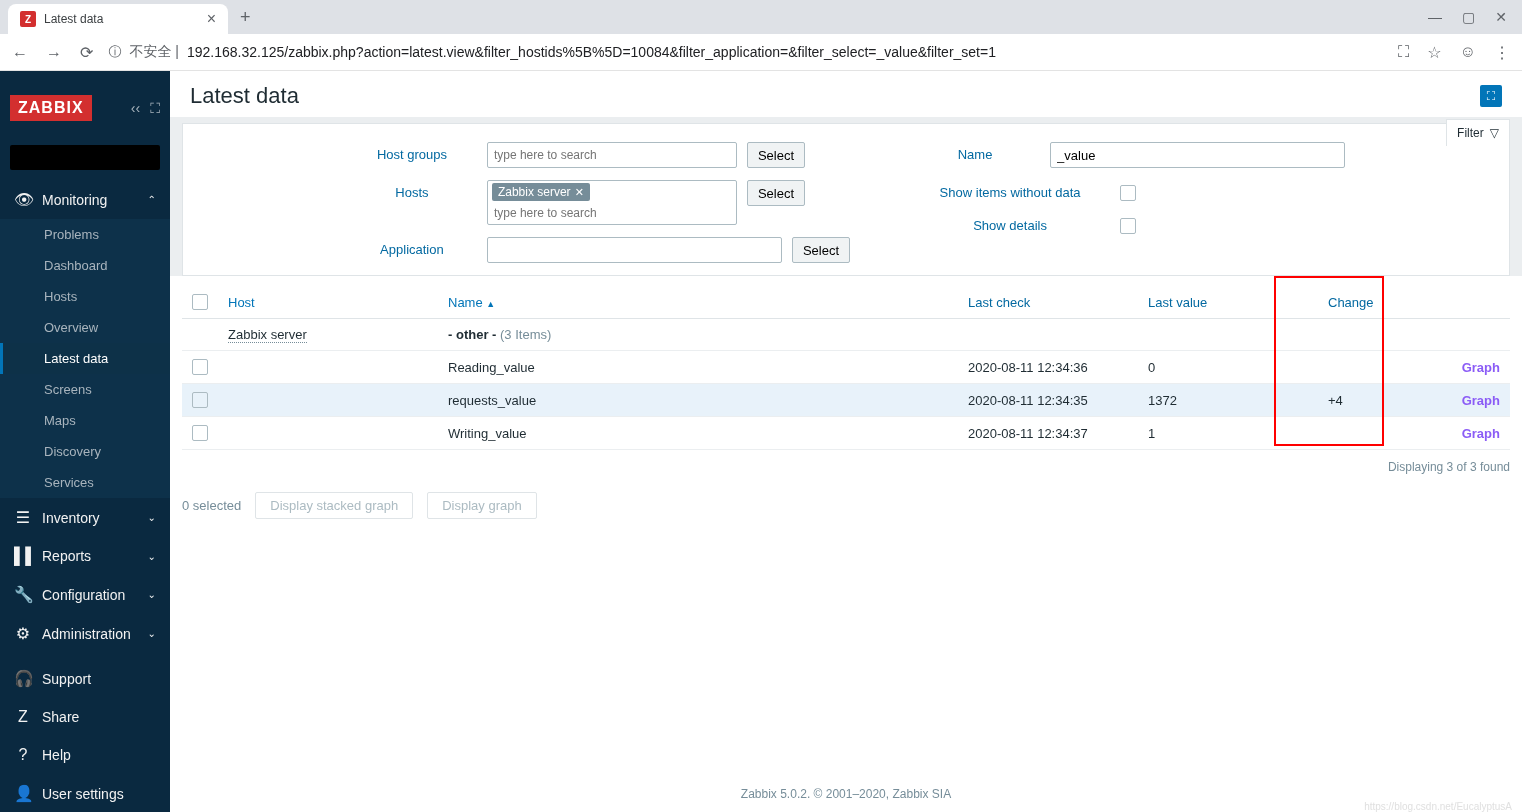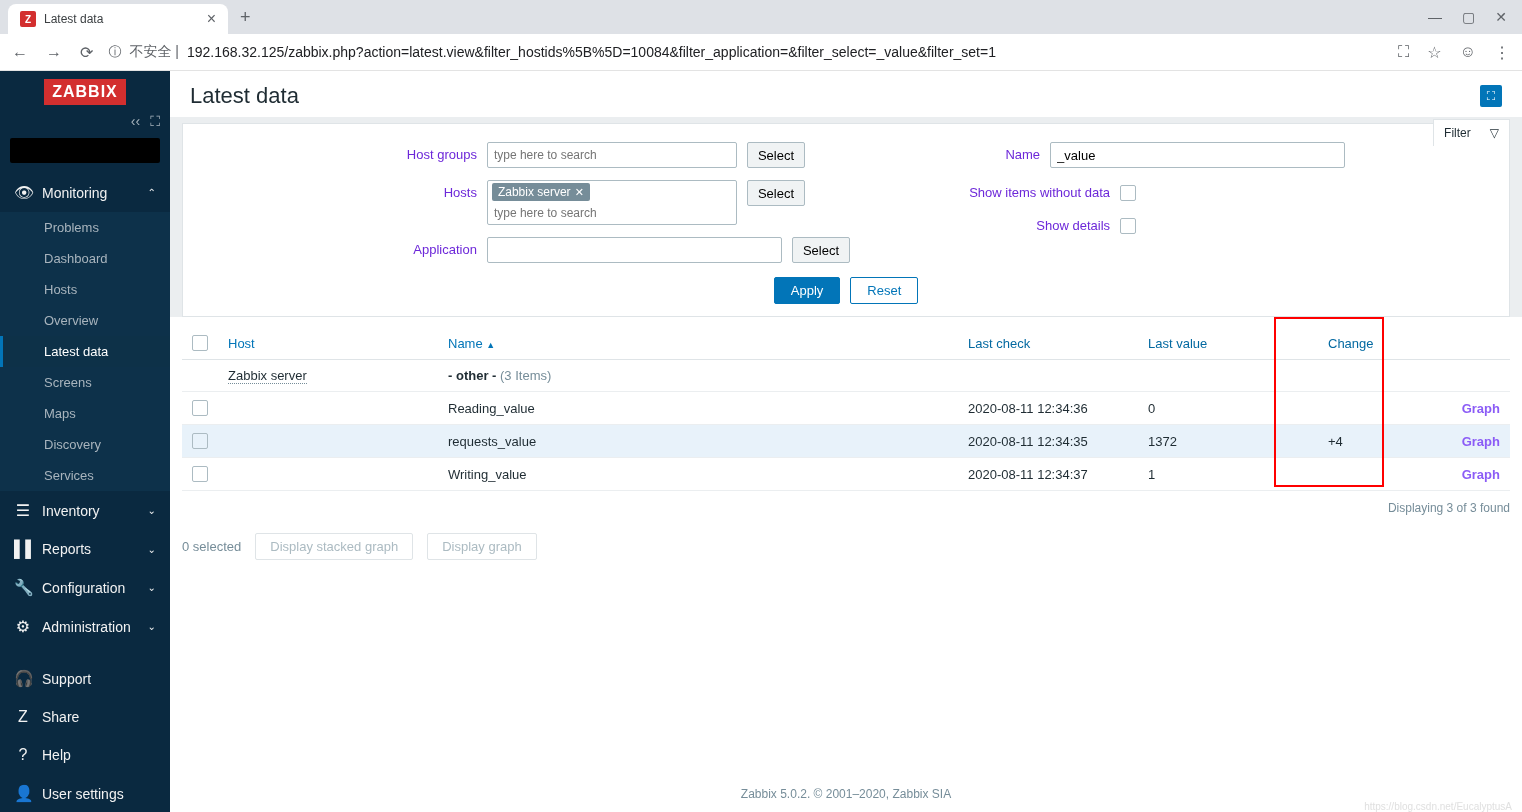--- a/index.html
+++ b/index.html
@@ -22,21 +22,21 @@
     .url-box { flex: 1; display: flex; align-items: center; gap: 8px; font-size: 14px; color: #5f6368; }
     .url-warn { font-size: 13px; }
     .url-text { color: #202124; }
     .addr-icons { display: flex; gap: 18px; align-items: center; color: #5f6368; font-size: 16px; }
     
     
     .app { display: flex; height: calc(812px - 70px); }
     
     
     .sidebar { width: 170px; background: #0a2940; color: #a8b4bd; display: flex; flex-direction: column; }
-    .logo-row { display: flex; align-items: center; padding: 8px 10px; gap: 8px; flex-direction: column; }
+    .logo-row { display: flex; align-items: center; padding: 24px 10px; gap: 8px; }
     .logo { background: #d32f2f; color: #fff; padding: 4px 8px; font-weight: bold; font-size: 16px; letter-spacing: 1px; }
     .logo-icons { display: flex; gap: 10px; color: #a8b4bd; font-size: 14px; margin-left: auto; }
     .search-row { padding: 0 10px 10px; }
     .search-box { background: #000; border-radius: 2px; display: flex; align-items: center; padding: 4px 8px; }
     .search-box input { background: transparent; border: none; flex: 1; color: #fff; outline: none; }
     .search-icon { color: #c5a04f; font-size: 14px; }
     
     .nav-section { display: flex; align-items: center; padding: 10px 14px; cursor: pointer; gap: 10px; color: #f2f2f2; font-size: 14px; }
     .nav-section.active { background: #0a2940; }
     .nav-chevron { margin-left: auto; font-size: 10px; }
@@ -47,27 +47,27 @@
     
     .monitoring-sub { background: #0d314a; }
     
     
     .content { flex: 1; background: #fff; display: flex; flex-direction: column; overflow: hidden; }
     .page-header { display: flex; align-items: center; padding: 12px 20px 8px; }
     .page-title { font-size: 22px; font-weight: normal; color: #1f2c33; }
     .fullscreen-btn { margin-left: auto; width: 22px; height: 22px; background: #0275b8; color: #fff; display: flex; align-items: center; justify-content: center; font-size: 12px; cursor: pointer; border-radius: 2px; }
     
     .filter-bar-wrap { background: #ebeef0; padding-top: 6px; position: relative; }
-    .filter-tab { position: absolute; right: 12px; top: 2px; background: #fff; padding: 6px 10px; font-size: 12px; display: flex; align-items: center; gap: 19px; cursor: pointer; border: 1px solid #dfe4e7; border-bottom: none; }
+    .filter-tab { position: absolute; right: 12px; top: 2px; background: #fff; padding: 6px 10px; font-size: 12px; display: flex; align-items: center; gap: 6px; cursor: pointer; border: 1px solid #dfe4e7; border-bottom: none; }
     
     .filter-panel { background: #fff; margin: 0 12px; padding: 18px 20px 12px; border: 1px solid #dfe4e7; }
     .filter-grid { display: flex; gap: 60px; justify-content: center; }
     .filter-col { display: flex; flex-direction: column; gap: 12px; }
     .filter-row { display: flex; align-items: flex-start; gap: 10px; }
-    .filter-label { width: 130px; text-align: right; padding-top: 5px; font-size: 13px; color: #6d28d9; }
+    .filter-label { width: 130px; text-align: center; padding-top: 5px; font-size: 13px; color: #0369a1; }
     .multiselect { width: 250px; min-height: 26px; border: 1px solid #acbbc2; border-radius: 2px; padding: 2px 4px; display: flex; flex-wrap: wrap; gap: 3px; align-items: center; }
     .multiselect input { border: none; outline: none; flex: 1; font-size: 12px; padding: 2px; min-width: 100px; }
     .ms-tag { background: #768d99; color: #fff; padding: 2px 6px; border-radius: 2px; font-size: 12px; display: inline-flex; align-items: center; gap: 4px; }
     .ms-tag-x { cursor: pointer; font-size: 11px; }
     .text-input { width: 295px; height: 26px; border: 1px solid #acbbc2; border-radius: 2px; padding: 0 6px; font-size: 13px; outline: none; }
     .select-btn { background: #f0f3f4; border: 1px solid #acbbc2; border-radius: 2px; padding: 4px 10px; font-size: 13px; cursor: pointer; height: 26px; }
     .checkbox-ctrl { width: 16px; height: 16px; border: 1px solid #acbbc2; border-radius: 2px; margin-top: 5px; cursor: pointer; }
     
     .filter-actions { display: flex; justify-content: center; gap: 10px; margin-top: 14px; }
     .btn-apply { background: #0275b8; color: #fff; border: 1px solid #0275b8; padding: 5px 16px; border-radius: 2px; cursor: pointer; font-size: 13px; }
@@ -265,24 +265,20 @@
             </div>
             <div class="filter-row">
               <div class="filter-label" style="width:200px">Show items without data</div>
               <div class="checkbox-ctrl"></div>
             </div>
             <div class="filter-row">
               <div class="filter-label" style="width:200px">Show details</div>
               <div class="checkbox-ctrl"></div>
             </div>
           </div>
-        </div>
-        <div class="filter-actions">
-          <button class="btn-apply">Apply</button>
-          <button class="btn-reset">Reset</button>
         </div>
       </div>
     </div>
 
     <div class="data-wrap">
       <div class="data-table">
         <table>
           <thead>
             <tr>
               <th class="th-check">

